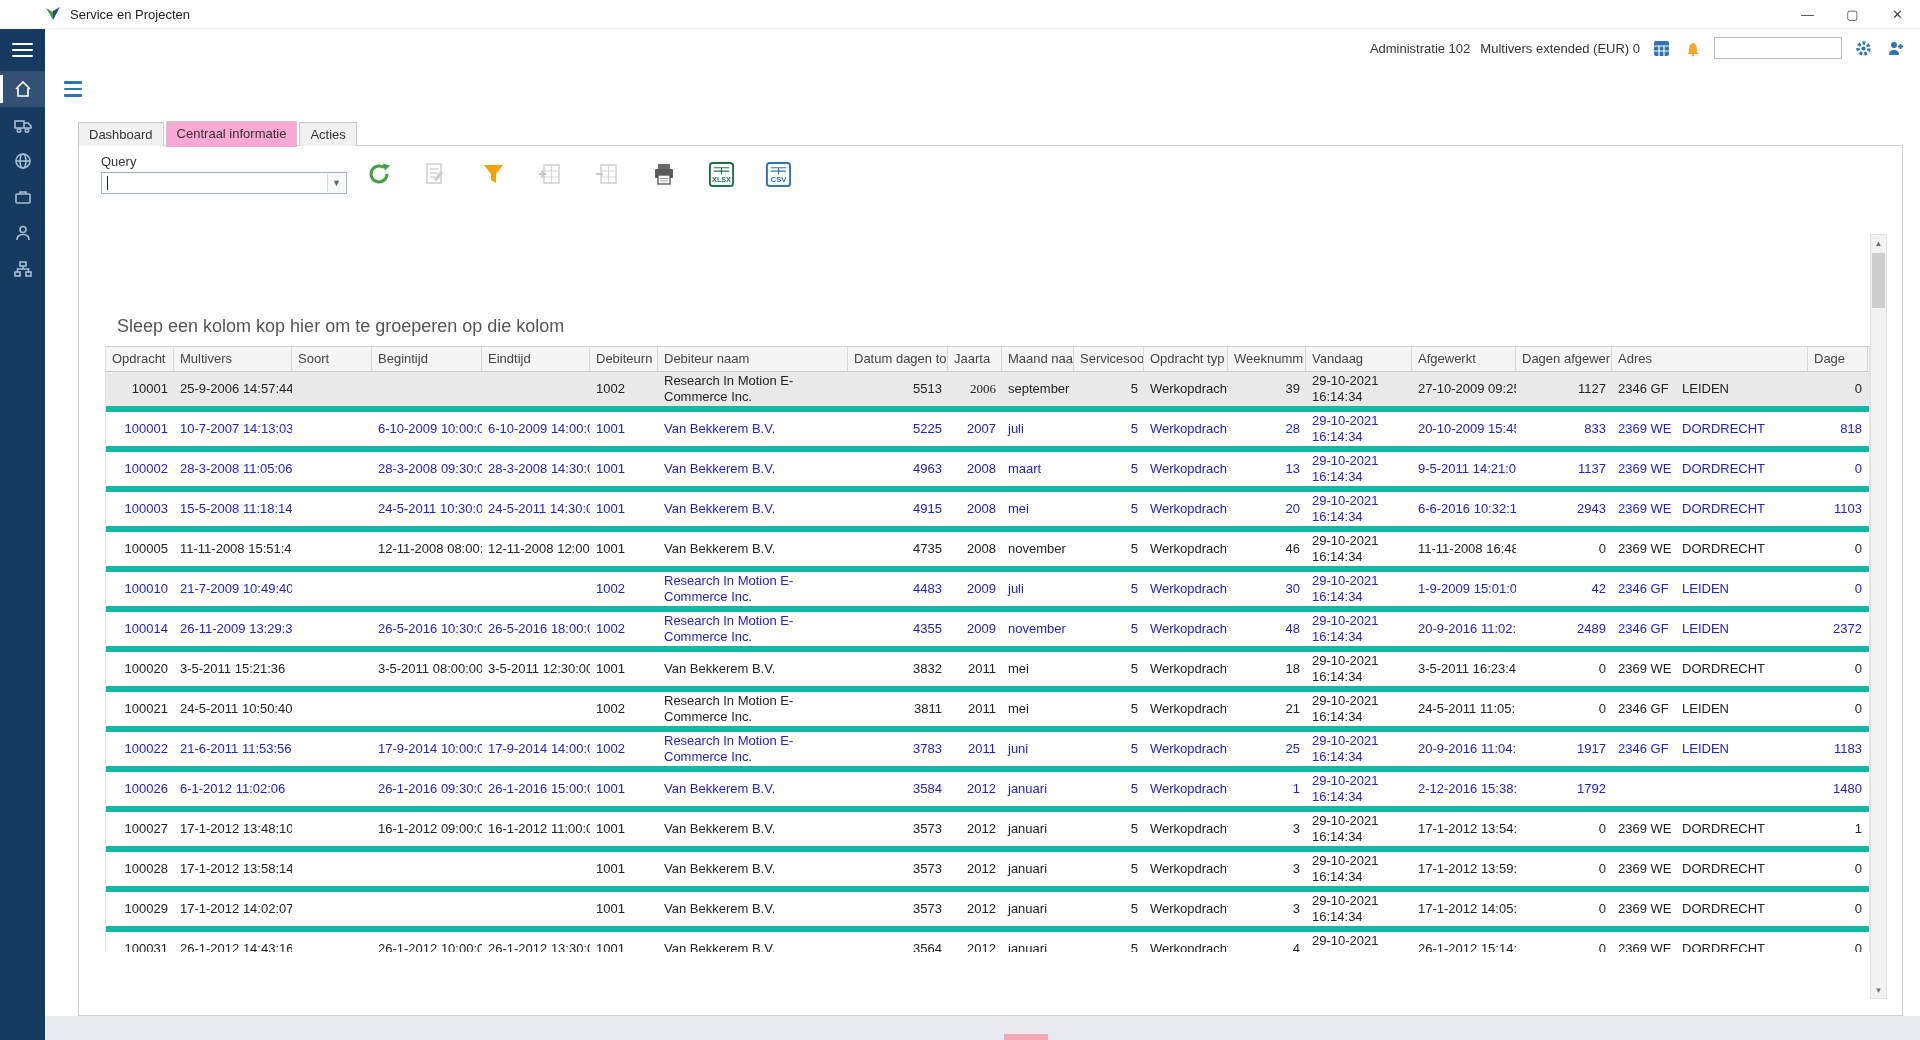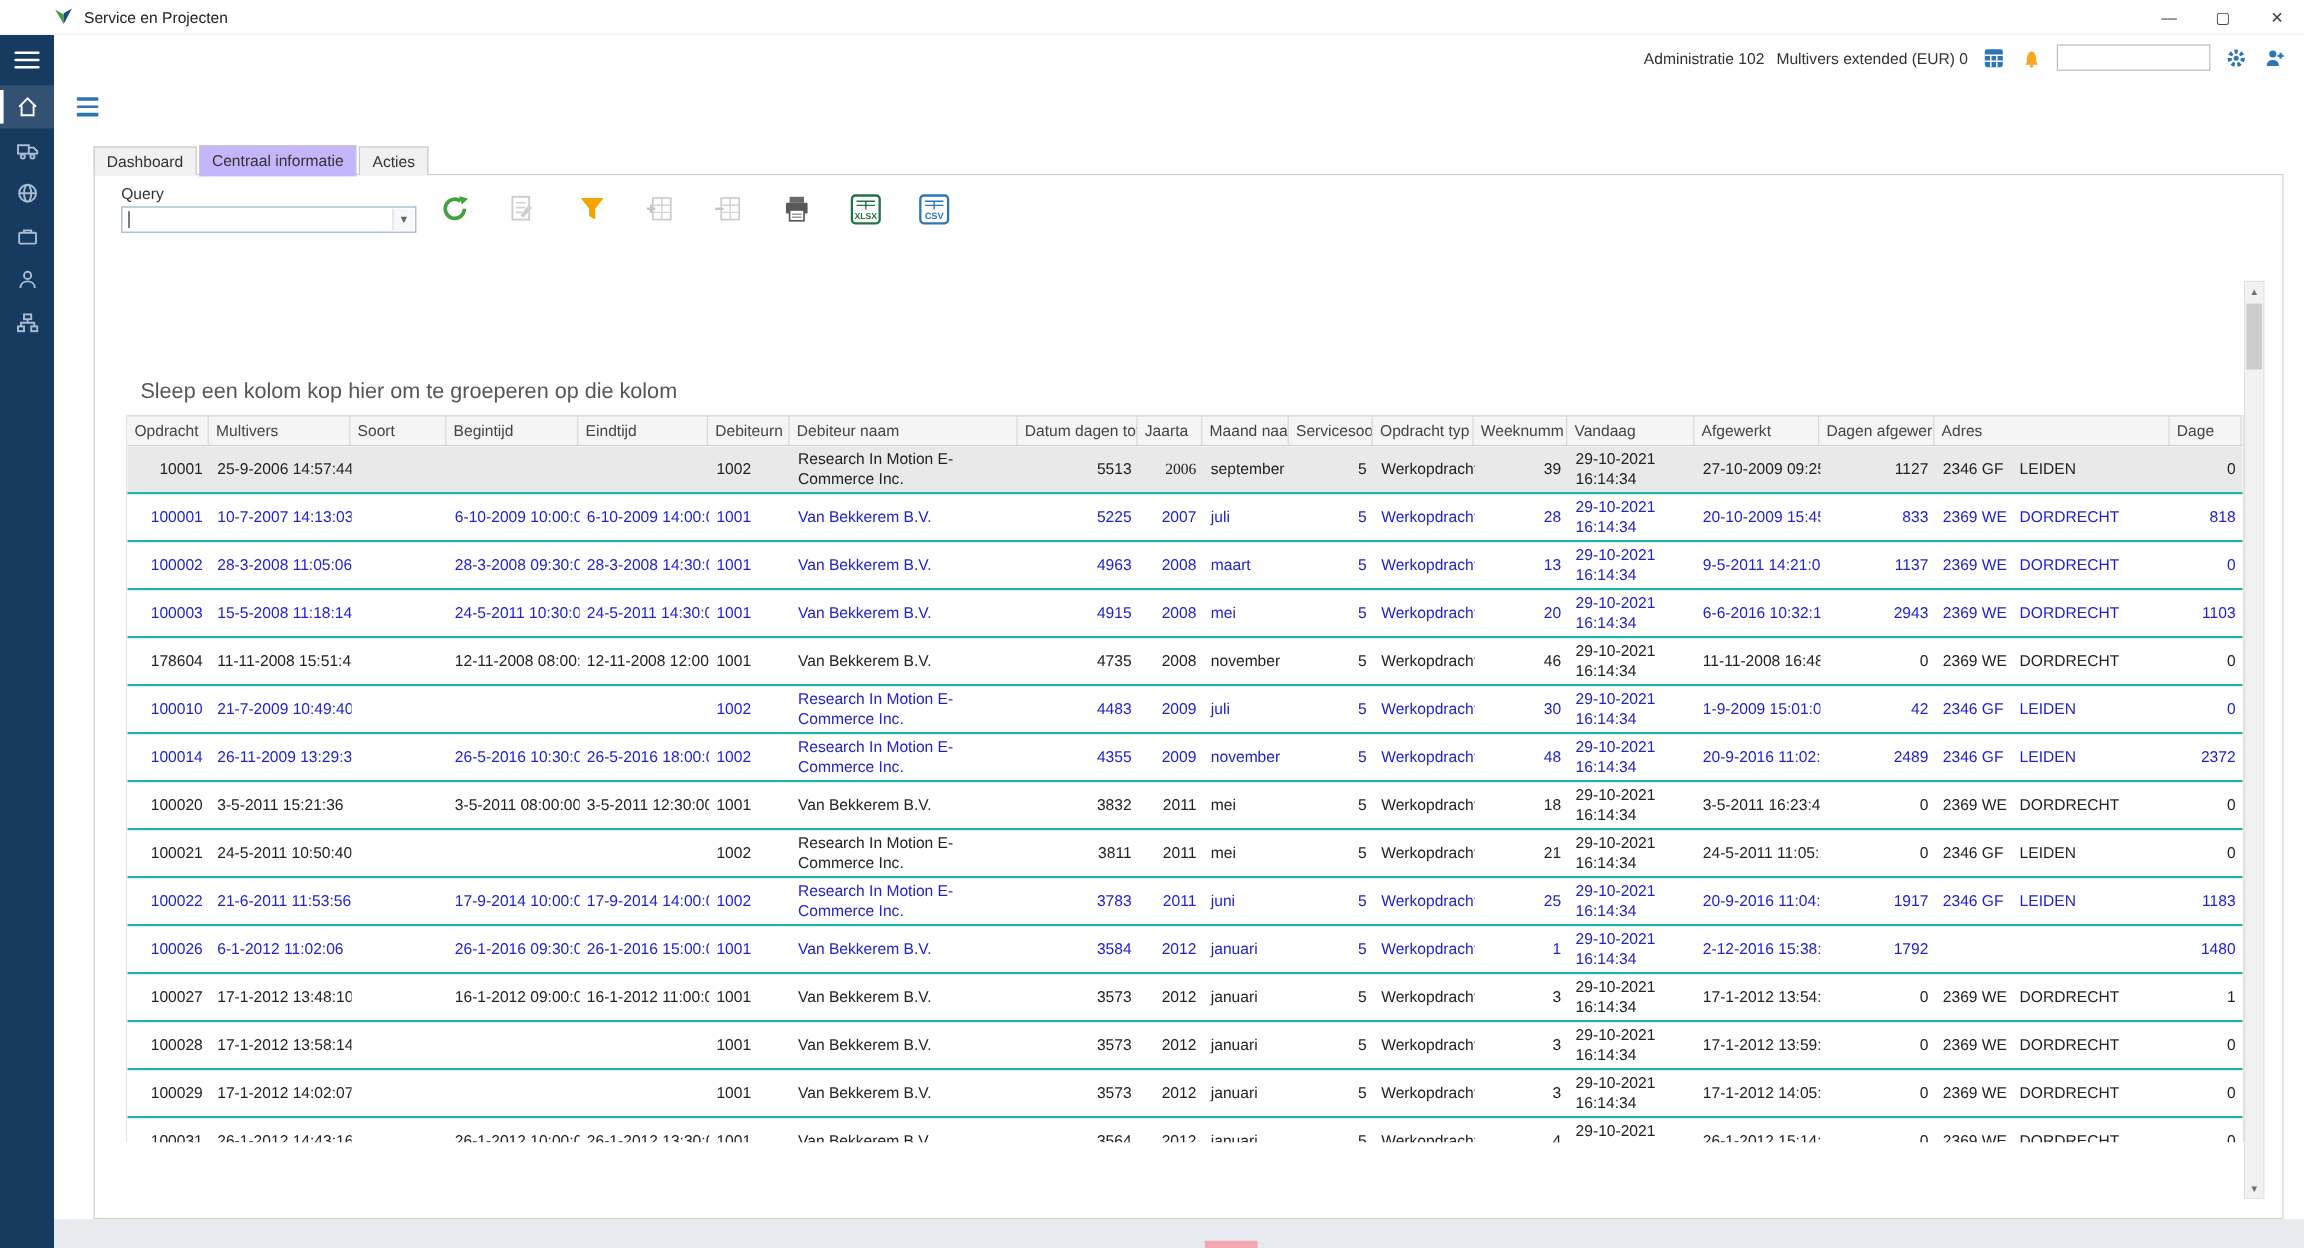--- a/index.html
+++ b/index.html
@@ -32,21 +32,21 @@
   .icon-btn { width:22px; height:22px; display:flex; align-items:center; justify-content:center; }
 
   
   .content-burger { position:absolute; left:64px; top:81px; width:18px; display:flex; flex-direction:column; gap:4px; }
   .content-burger i { display:block; height:2.5px; background:#2e75b6; border-radius:1px; }
 
   
   .tabs { position:absolute; left:78px; top:121px; display:flex; align-items:flex-end; z-index:3; }
   .tab { padding:4px 10px; border:1px solid #c9c9c9; border-bottom:none; background:#f1f1f1;
     margin-right:2px; font-size:13px; color:#333; white-space:nowrap; }
-  .tab.active { background:#c4b5fd; padding-bottom:6px; margin-bottom:-1px; }
+  .tab.active { background:#f9a8d4; padding-bottom:6px; margin-bottom:-1px; }
 
   
   .panel { position:absolute; left:78px; top:145px; right:17px; bottom:24px;
     background:#fff; border:1px solid #d0d0d0; z-index:2; }
   .query-label { position:absolute; left:22px; top:8px; font-size:13px; color:#333; }
   .combo { position:absolute; left:22px; top:26px; width:246px; height:22px; background:#fff;
     border:1px solid #9bb0c4; display:flex; align-items:center; }
   .combo .caret { width:1px; height:14px; background:#222; margin-left:5px; }
   .combo .dd { position:absolute; right:1px; top:1px; bottom:1px; width:18px; background:#f6f8fa;
     border-left:1px solid #d5dde5; display:flex; align-items:center; justify-content:center;
@@ -64,21 +64,21 @@
 
   .group-hint { position:absolute; left:38px; top:170px; font-size:18px; color:#555; }
 
   
   .grid { position:absolute; left:26px; top:200px; width:1765px; overflow:hidden;
     border-left:1px solid #e3e3e3; border-right:1px solid #e3e3e3; }
   .ghead-row { display:flex; height:26px; background:#f5f5f5; border-top:1px solid #cfcfcf;
     border-bottom:1px solid #c8c8c8; }
   .ghead-row .gcell { color:#444; border-right:1px solid #d8d8d8; align-items:center; }
   .gbody { height:580px; overflow:hidden; background:#fff; }
-  .grow { display:flex; height:40px; border-bottom:2px solid #14b8a6; background:#fff;justify-content:flex-end; }
+  .grow { display:flex; height:40px; border-bottom:6px solid #14b8a6; background:#fff; }
   .grow.sel { background:#e9e9e9; }
   .grow.blue { color:#2222cc; }
   .gcell { flex:none; padding:3px 6px; font-size:13px; line-height:16px; display:flex;
     align-items:center; overflow:hidden; white-space:nowrap; }
   .gcell.ar { justify-content:flex-end; }
   .gcell.wrap { white-space:normal; }
   .pc { width:64px; flex:none; }
 
   
   .vscroll { position:absolute; left:1791px; top:88px; width:17px; height:765px; background:#f2f2f2;
@@ -377,21 +377,21 @@
           <div class="gcell wrap" style="width: 106px;">29-10-2021 16:14:34</div>
           <div class="gcell" style="width: 104px;">6-6-2016 10:32:15</div>
           <div class="gcell ar" style="width: 96px;">2943</div>
           <div class="gcell" style="width: 196px;">
             <span class="pc">2369 WE</span>
             <span>DORDRECHT</span>
           </div>
           <div class="gcell ar" style="width: 60px;">1103</div>
         </div>
         <div class="grow">
-          <div class="gcell ar" style="width: 68px;">178604</div>
+          <div class="gcell ar" style="width: 68px;">100005</div>
           <div class="gcell" style="width: 118px;">11-11-2008 15:51:45</div>
           <div class="gcell" style="width: 80px;"></div>
           <div class="gcell" style="width: 110px;">12-11-2008 08:00:00</div>
           <div class="gcell" style="width: 108px;">12-11-2008 12:00:00</div>
           <div class="gcell" style="width: 68px;">1001</div>
           <div class="gcell wrap" style="width: 190px;">Van Bekkerem B.V.</div>
           <div class="gcell ar" style="width: 100px;">4735</div>
           <div class="gcell ar" style="width: 54px;">2008</div>
           <div class="gcell" style="width: 72px;">november</div>
           <div class="gcell ar" style="width: 70px;">5</div>

